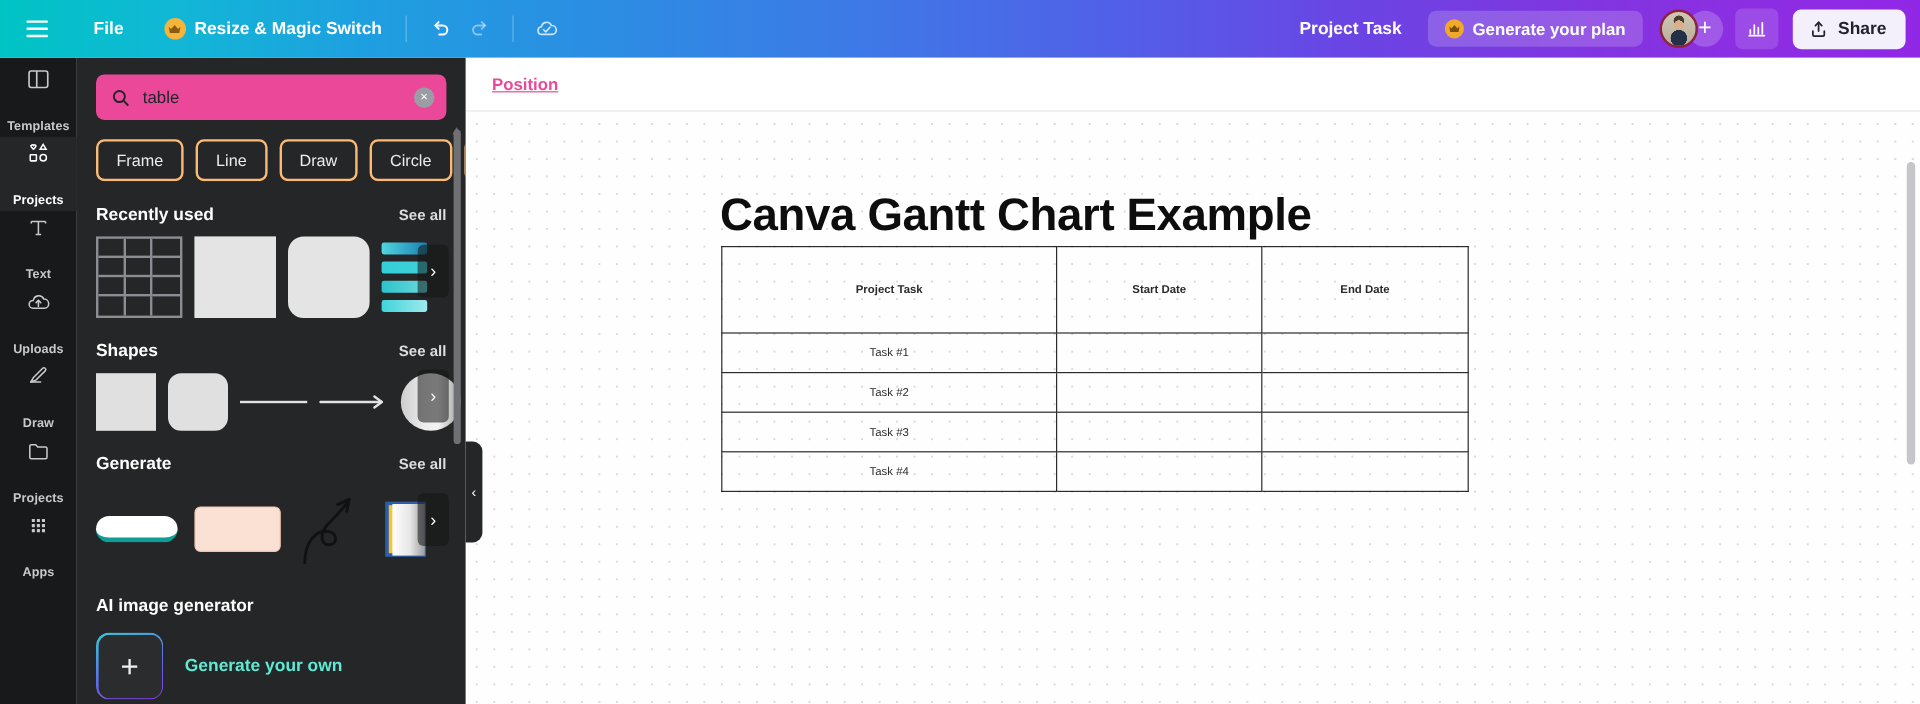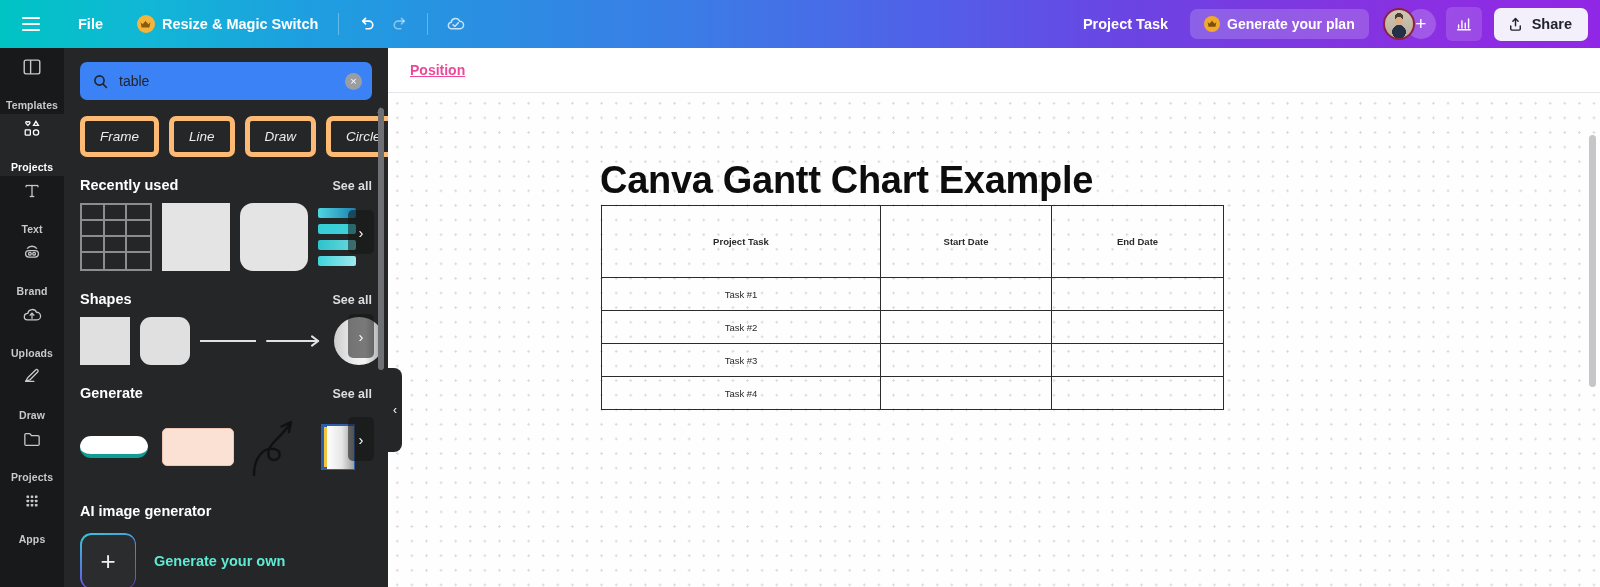--- a/index.html
+++ b/index.html
@@ -115,43 +115,43 @@
 
   
   .panel {
     position: absolute; left: 64px; top: 48px;
     width: 324px; height: 539px;
     background: #252627; z-index: 25;
     overflow: hidden;
   }
   .search-wrap { padding: 14px 16px 0 16px; }
   .searchbox {
-    height: 38px; background: #3b82f6; border-radius: 7px;
+    height: 38px; background: #ec4899; border-radius: 7px;
     display: flex; align-items: center; padding: 0 10px 0 12px;
   }
   .searchbox input {
     flex: 1; border: none; outline: none; background: transparent;
     font-family: "Liberation Sans", sans-serif;
     font-size: 14px; color: #22242a; margin-left: 10px;
   }
   .clear-btn {
     width: 17px; height: 17px; border-radius: 50%;
     background: #9a9da3; color: #fff; font-size: 11px;
     display: flex; align-items: center; justify-content: center;
     cursor: pointer; flex: none; line-height: 1;
   }
   .chips {
     display: flex; gap: 10px; padding: 16px 0 0 16px;
     overflow: hidden; width: 324px;
   }
   .chip {
-    border: 5px solid #fdba74; border-radius: 7px;
+    border: 2px solid #fdba74; border-radius: 7px;
     color: #ececed; font-size: 13.5px;
     padding: 8px 15px; white-space: nowrap; cursor: pointer;
-    background: transparent; flex: none; font-style: italic;
+    background: transparent; flex: none;
   }
   .chip.cut { width: 26px; padding-left: 9px; overflow: hidden; }
 
   .sec-head {
     display: flex; align-items: baseline; justify-content: space-between;
     padding: 0 16px; margin-top: 20px;
   }
   .sec-title { color: #fff; font-size: 14.5px; font-weight: 700; }
   .see-all { color: #dcdde0; font-size: 12.5px; font-weight: 700; cursor: pointer; }
   .tiles { display: flex; align-items: center; gap: 10px; padding: 10px 0 0 16px; position: relative; }
@@ -404,31 +404,20 @@
         <path d="M5.5 6 H18.5"></path>
           <path d="M5.5 6 V8"></path>
           <path d="M18.5 6 V8"></path>
           <path d="M12 6 V18"></path>
           <path d="M9.5 18 H14.5"></path>
       </svg>
     </span>
     <span class="lbl">Text</span>
   </div>
 
-  <div class="rail-item">
-    <span>
-      <svg width="22" height="22" viewBox="0 0 24 24" fill="none" stroke="currentColor" stroke-width="1.4">
-        <path d="M6.6 7.2 a7 7 0 0 1 10.8 0"></path>
-        <rect x="5" y="9.4" width="14" height="7" rx="3.5"></rect>
-        <circle cx="9.7" cy="12.9" r="1.5"></circle>
-          <circle cx="14.3" cy="12.9" r="1.5"></circle>
-      </svg>
-    </span>
-    <span class="lbl">Brand</span>
-  </div>
 
   <div class="rail-item">
     <span>
       <svg width="22" height="22" viewBox="0 0 24 24" fill="none" stroke="currentColor" stroke-width="1.4" stroke-linecap="round" stroke-linejoin="round">
         <path d="M7 17.4 a3.6 3.6 0 0 1 .4-7.2 a5 5 0 0 1 9.5-1.2 a4.2 4.2 0 0 1 .5 8.4 Z"></path>
         <path d="M12 15.6 V10.2"></path>
           <path d="M9.9 12.2 L12 10.1 L14.1 12.2"></path>
       </svg>
     </span>
     <span class="lbl">Uploads</span>

